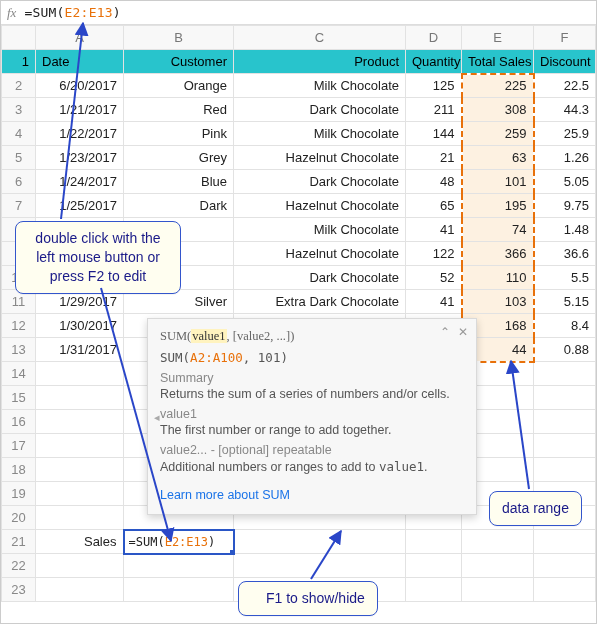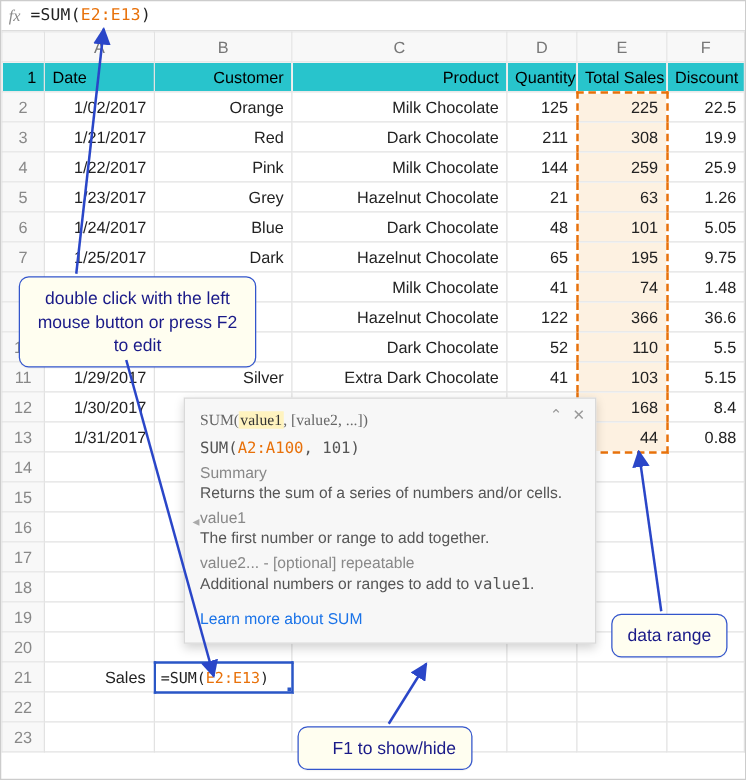--- a/index.html
+++ b/index.html
@@ -185,35 +185,35 @@
       <td class="rownum">1</td>
       <td>Date</td>
       <td>Customer</td>
       <td>Product</td>
       <td>Quantity</td>
       <td>Total Sales</td>
       <td>Discount</td>
     </tr>
   <tr>
           <td class="rownum">2</td>
-          <td>1/02/2017</td>
+          <td>6/20/2017</td>
           <td>Orange</td>
           <td>Milk Chocolate</td>
           <td>125</td>
           <td class="range-cell range-top ">225</td>
           <td>22.5</td>
         </tr>
         <tr>
           <td class="rownum">3</td>
           <td>1/21/2017</td>
           <td>Red</td>
           <td>Dark Chocolate</td>
           <td>211</td>
           <td class="range-cell  ">308</td>
-          <td>19.9</td>
+          <td>44.3</td>
         </tr>
         <tr>
           <td class="rownum">4</td>
           <td>1/22/2017</td>
           <td>Pink</td>
           <td>Milk Chocolate</td>
           <td>144</td>
           <td class="range-cell  ">259</td>
           <td>25.9</td>
         </tr>
@@ -408,21 +408,21 @@
   <p>Returns the sum of a series of numbers and/or cells.</p>
   <h4>value1</h4>
   <p>The first number or range to add together.</p>
   <h4>value2... - [optional] repeatable</h4>
   <p>
     <span>Additional numbers or ranges to add to </span><span class="mono">value1</span><span>.</span>
   </p>
   <a href="#">Learn more about SUM</a>
 </div>
 
-<div class="callout" style="left:14px; top:220px; width:190px;">double click with the left mouse button or press F2 to edit</div>
+<div class="callout" style="left:14px; top:220px; width:166px;">double click with the left mouse button or press F2 to edit</div>
 <div class="callout" style="left:488px; top:490px;">data range</div>
 <div class="callout" style="left:237px; top:580px;padding-left:27px;">F1 to show/hide</div>
 
 <svg class="anno" width="597" height="624">
   <defs>
     <marker id="arr" viewBox="0 0 10 10" refX="9" refY="5" markerWidth="7" markerHeight="7" orient="auto-start-reverse">
       <path d="M 0 0 L 10 5 L 0 10 z" fill="#2a46c8"></path>
     </marker>
   </defs>
 

